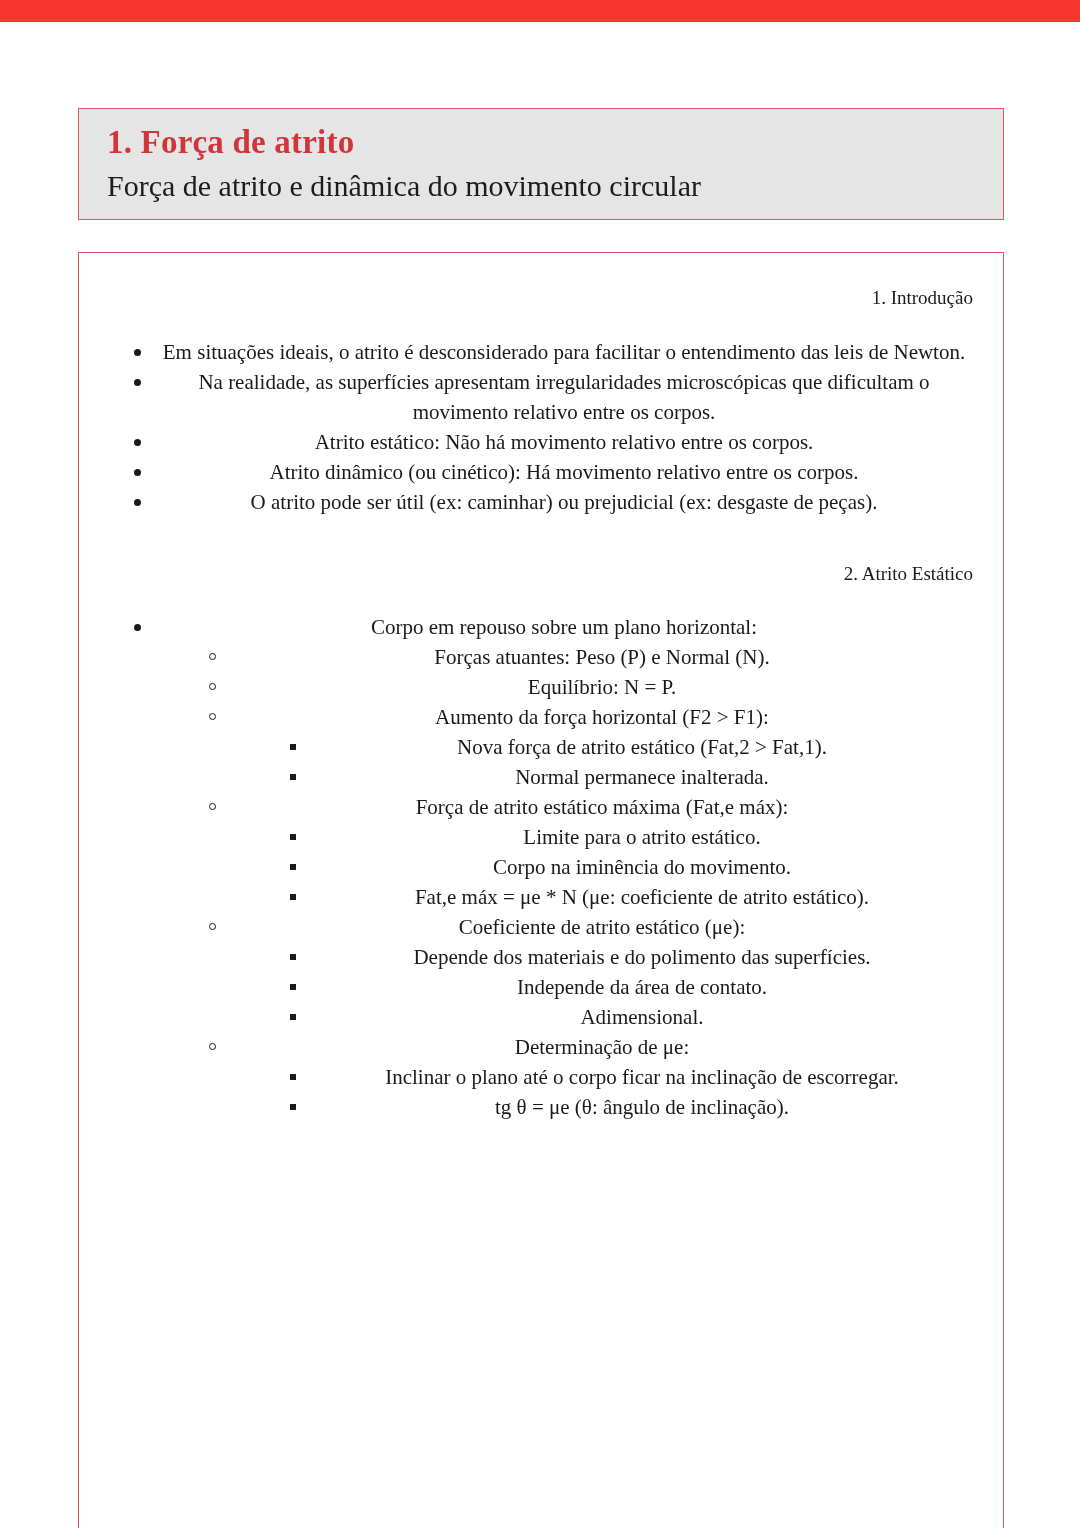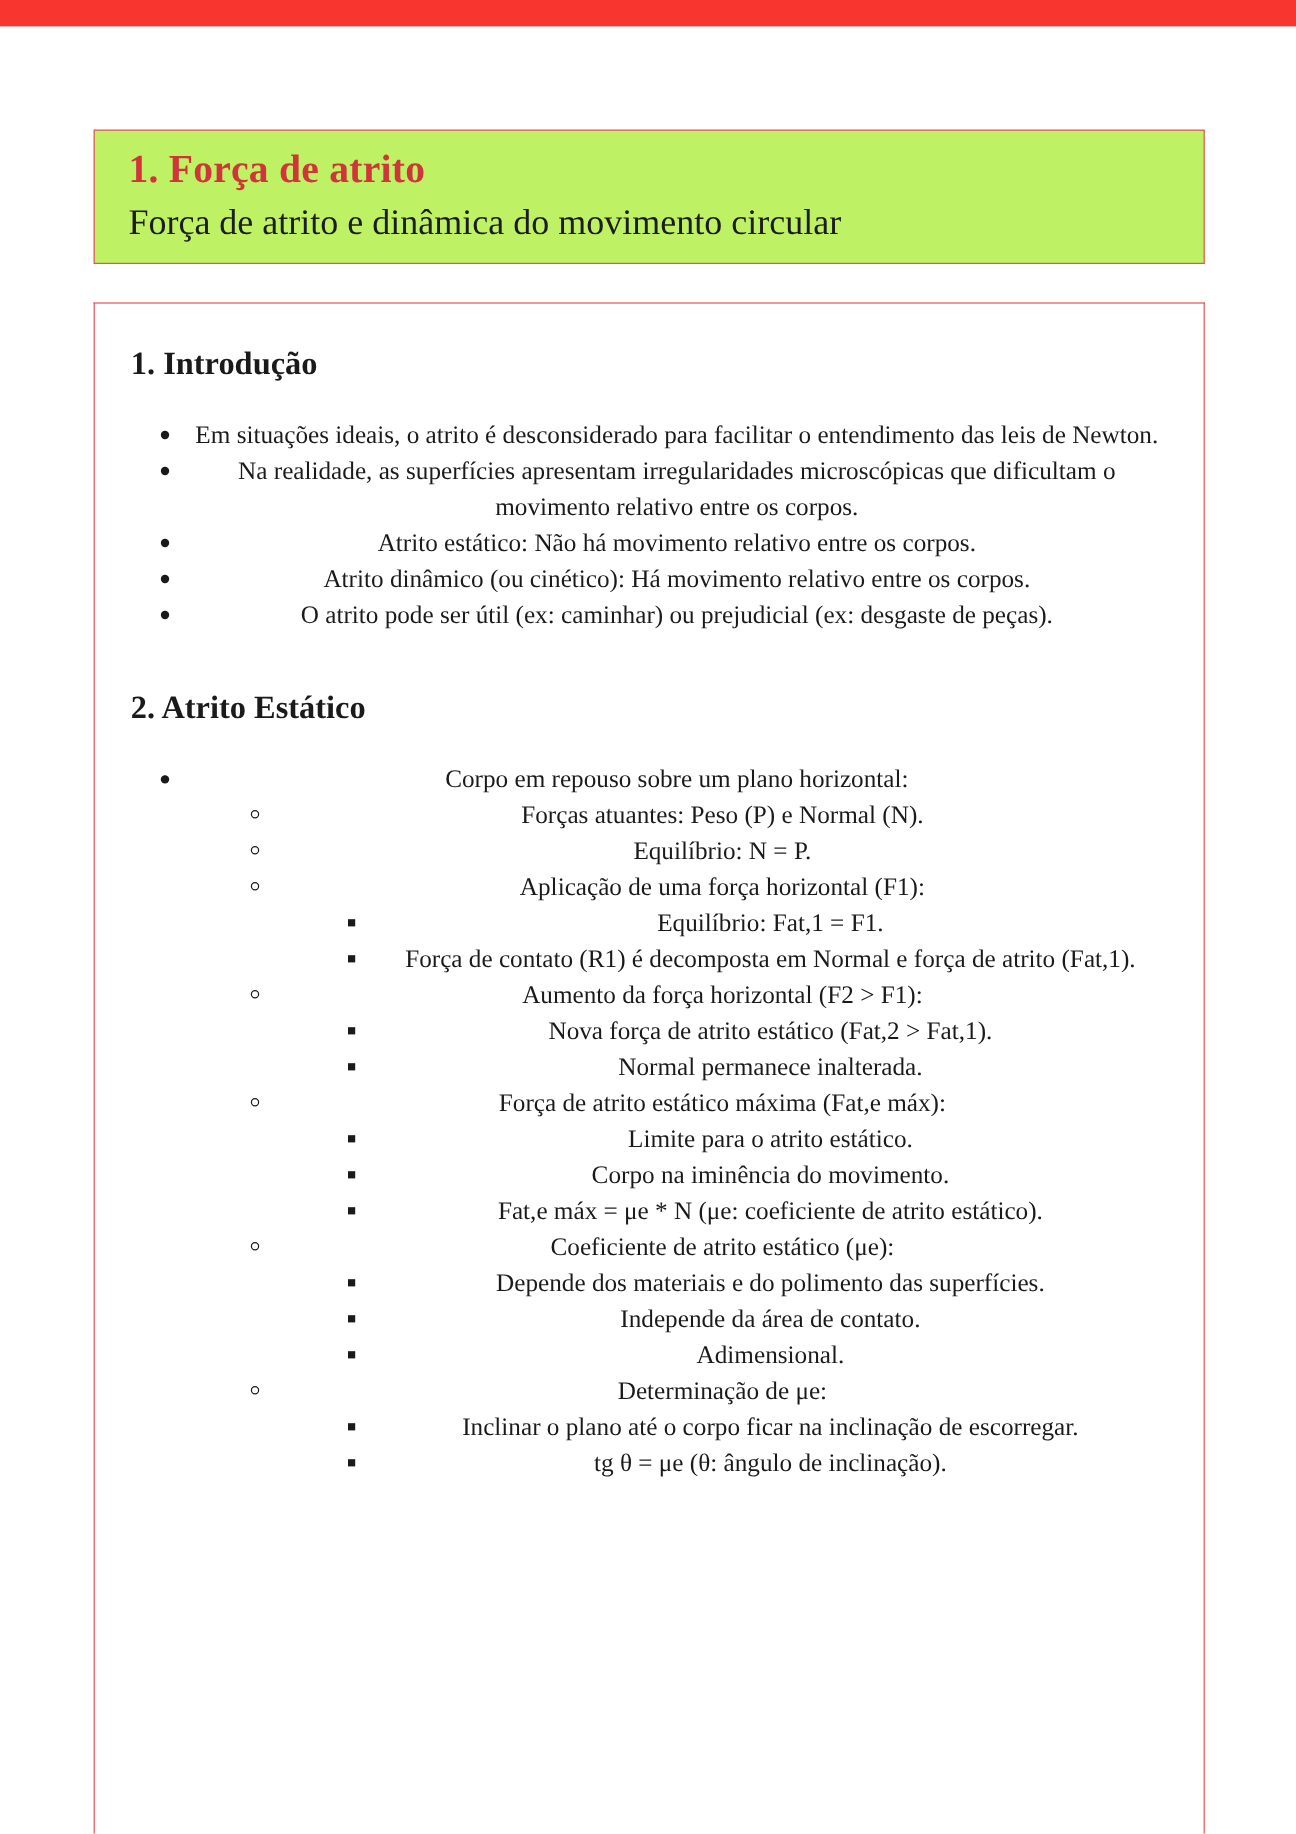--- a/index.html
+++ b/index.html
@@ -25,21 +25,21 @@
 
   
   .header-box {
     position: absolute;
     left: 78px;
     top: 108px;
     width: 926px;
     height: 112px;
     border: 1.5px solid #e2545a;
     box-sizing: border-box;
-    background: #bef264;
+    background: #e5e5e5;
   }
   .header-inner {
     padding: 14px 0 0 28px;
   }
   .doc-title {
     font-size: 33px;
     font-weight: bold;
     color: #d0353a;
     line-height: 1.18;
     margin: 0;
@@ -64,25 +64,26 @@
     border-bottom: none;
     box-sizing: border-box;
     background: #ffffff;
     overflow: hidden;
   }
   .content-inner {
     padding: 32px 30px 0 30px;
   }
 
   .section-heading {
-    font-size: 27px;
-    font-weight: bold;
+    font-size: 19px;
+    font-weight: normal;
     color: #1a1a1a;
     margin: 0 0 0 0;
     line-height: 1.35;
+    text-align: right;
   }
   .section-heading.spaced-above {
     margin-top: 44px;
   }
 
   
   ul.lvl1 {
     list-style: none;
     margin: 26px 0 0 0;
     padding: 0;
@@ -223,34 +224,20 @@
             <li class="item l2">
               <span class="marker"></span>
               <span class="item-text">Forças atuantes: Peso (P) e Normal (N).</span>
             </li>
             <li class="item l2">
               <span class="marker"></span>
               <span class="item-text">Equilíbrio: N = P.</span>
             </li>
             <li class="item l2">
               <span class="marker"></span>
-              <span class="item-text">Aplicação de uma força horizontal (F1):</span>
-              <ul class="lvl3">
-                <li class="item l3">
-                  <span class="marker"></span>
-                  <span class="item-text">Equilíbrio: Fat,1 = F1.</span>
-                </li>
-                <li class="item l3">
-                  <span class="marker"></span>
-                  <span class="item-text">Força de contato (R1) é decomposta em Normal e força de atrito (Fat,1).</span>
-                </li>
-              </ul>
-            </li>
-            <li class="item l2">
-              <span class="marker"></span>
               <span class="item-text">Aumento da força horizontal (F2 &gt; F1):</span>
               <ul class="lvl3">
                 <li class="item l3">
                   <span class="marker"></span>
                   <span class="item-text">Nova força de atrito estático (Fat,2 &gt; Fat,1).</span>
                 </li>
                 <li class="item l3">
                   <span class="marker"></span>
                   <span class="item-text">Normal permanece inalterada.</span>
                 </li>

